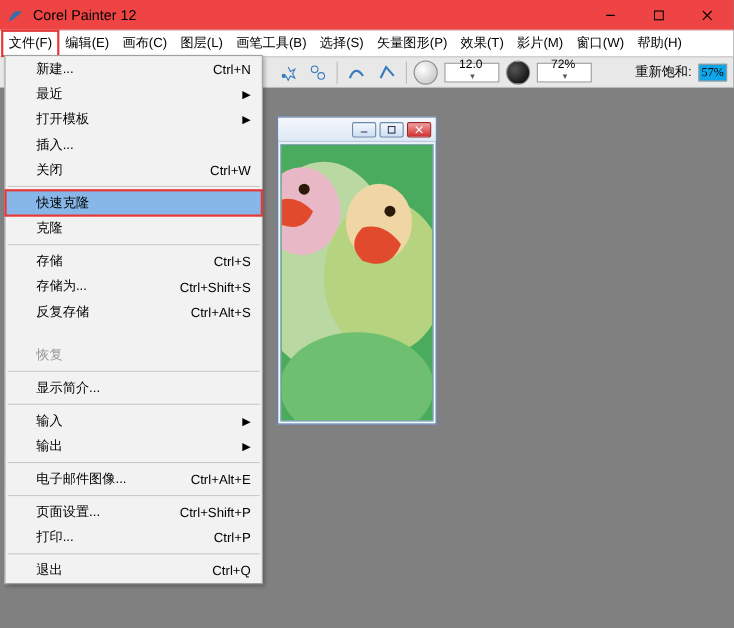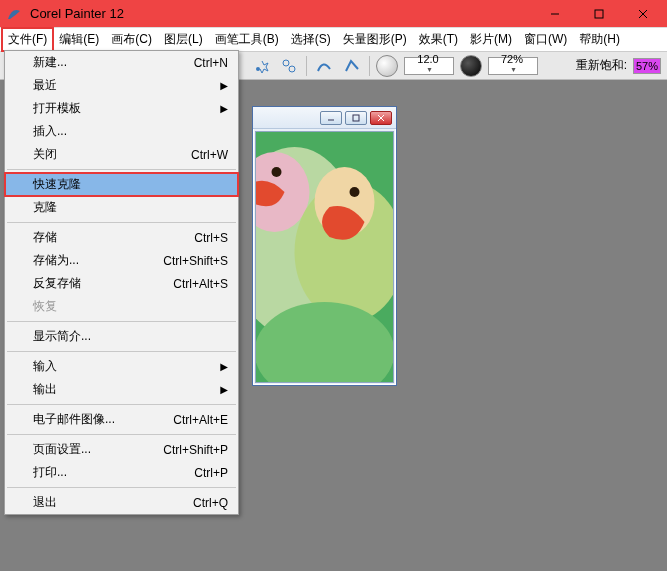--- a/index.html
+++ b/index.html
@@ -17,28 +17,28 @@
 
 .toolbar { background: #e8e8e8; height: 28px; display: flex; align-items: center; gap: 6px; padding: 0 6px; border-bottom: 1px solid #bbb; position: relative; }
 .toolbar .btn { width: 22px; height: 22px; display: flex; align-items: center; justify-content: center; }
 .toolbar .sep { width: 1px; height: 20px; background: #bbb; }
 .toolbar .circle-btn { width: 22px; height: 22px; border-radius: 50%; border: 1px solid #888; background: radial-gradient(circle at 35% 35%, #fff, #bbb); }
 .toolbar .dark { background: radial-gradient(circle at 35% 35%, #555, #000); }
 .toolbar .numbox { background: #fff; border: 1px solid #999; height: 18px; width: 50px; display: flex; align-items: center; justify-content: flex-end; padding-right: 2px; flex-direction: column; }
 .toolbar .numbox span { font-size: 11px; }
 .toolbar .numbox .arrow { font-size: 8px; margin-left: 3px; color: #555; }
 .toolbar .label { font-size: 12px; }
-.toolbar .percent { font-size: 11px; background:#d946ef; border:1px solid #999; padding:1px 2px; }
+.toolbar .percent { font-size: 11px; background:#0ea5e9; border:1px solid #999; padding:1px 2px;font-family:Liberation Serif, serif; }
 
 .canvas-area { position: absolute; left: 0; right: 0; top: 80px; bottom: 0; background: #808080; }
 
 .dropdown { position: absolute; left: 4px; top: 50px; width: 235px; background: #f2f2f2; border: 1px solid #a0a0a0; box-shadow: 2px 2px 4px rgba(0,0,0,.3); z-index: 50; }
 .dropdown .row { height: 23px; display: flex; align-items: center; padding: 0 10px 0 28px; position: relative; gap: 16px; }
 .dropdown .row.hl { background: #87b7e8; outline: 2px solid #e63838; outline-offset: -1px; }
-.dropdown .row.disabled { color: #999; }
+.dropdown .row.disabled { color: #999; margin-top: 16px; }
 .dropdown .label { flex: 1; font-size: 12px; color: #000; }
 .dropdown .row.disabled .label { color: #999; }
 .dropdown .shortcut { font-size: 12px; color: #000; }
 .dropdown .sub { position: absolute; right: 10px; font-size: 10px; color: #000; }
 .dropdown .sep { height: 1px; background: #c8c8c8; margin: 3px 2px; }
 
 .doc-window { position: absolute; left: 252px; top: 106px; width: 145px; height: 280px; background: #e9f0f8; border: 1px solid #4b6fa8; box-shadow: 0 0 0 1px #fff inset; }
 .doc-window .dw-title { height: 22px; background: linear-gradient(#f3f7fb,#dfe9f5); display: flex; align-items: center; justify-content: flex-end; padding: 0 4px; gap: 3px; border-bottom: 1px solid #b6c8de; }
 .doc-window .dw-btn { width: 22px; height: 14px; border: 1px solid #6c88aa; border-radius: 2px; display: flex; align-items: center; justify-content: center; font-size: 9px; }
 .doc-window .dw-btn.min { background: linear-gradient(#f4f8fc,#cddff0); }

